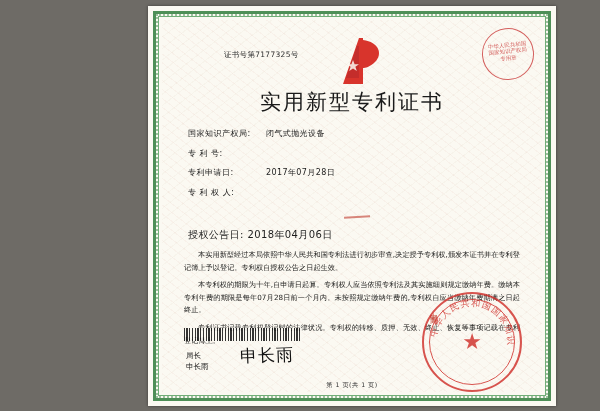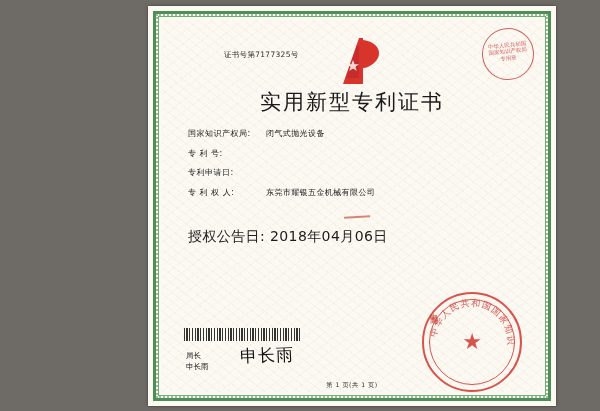--- a/index.html
+++ b/index.html
@@ -138,21 +138,21 @@
   }
   .field-value {
     flex: 1 1 auto;
     letter-spacing: 0.4px;
   }
 
   .grant-date {
     position: absolute;
     left: 40px;
     top: 222px;
-    font-size: 14px;
+    font-size: 10px;
     color: #1c1c1c;
     letter-spacing: 0.4px;
   }
 
   
   .body-text {
     position: absolute;
     left: 36px;
     top: 243px;
     width: 336px;
@@ -302,34 +302,39 @@
     <div class="fields">
       <div class="field-row">
         <div class="field-label">国家知识产权局:</div>
         <div class="field-value">闭气式抛光设备</div>
       </div>
       <div class="field-row">
         <div class="field-label">专 利 号:</div>
       </div>
       <div class="field-row">
         <div class="field-label">专利申请日:</div>
+        <div class="field-value">2017年07月28日</div>
       </div>
       <div class="field-row">
         <div class="field-label">专 利 权 人:</div>
-        <div class="field-value">东莞市耀银五金机械有限公司</div>
       </div>
     </div>
 
     <div class="mark-a"></div>
 
     <div class="grant-date">
       <span>授权公告日:</span>
       <span>2018年04月06日</span>
     </div>
 
+    <div class="body-text">
+      <p>本实用新型经过本局依照中华人民共和国专利法进行初步审查,决定授予专利权,颁发本证书并在专利登记簿上予以登记。专利权自授权公告之日起生效。</p>
+      <p>本专利权的期限为十年,自申请日起算。专利权人应当依照专利法及其实施细则规定缴纳年费。缴纳本专利年费的期限是每年07月28日前一个月内。未按照规定缴纳年费的,专利权自应当缴纳年费期满之日起终止。</p>
+      <p>专利证书记载专利权登记时的法律状况。专利权的转移、质押、无效、终止、恢复等事项记载在专利登记簿上。</p>
+    </div>
 
     <div class="barcode"></div>
 
     <div class="sig-block">
       <div>局长</div>
       <div>申长雨</div>
     </div>
     <div class="sig-name">申长雨</div>
 
     <div class="vert-red">中长雨</div>

